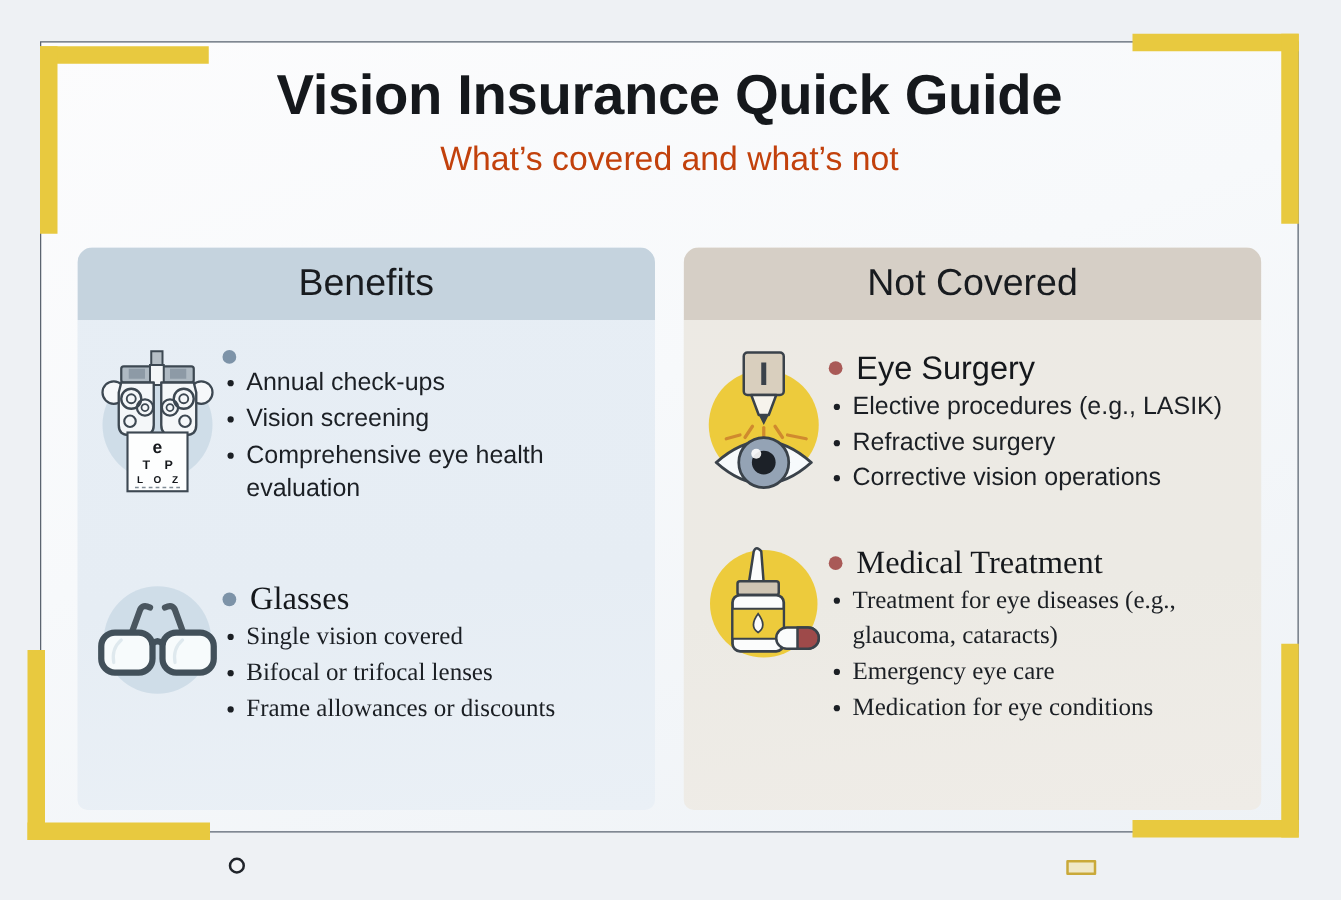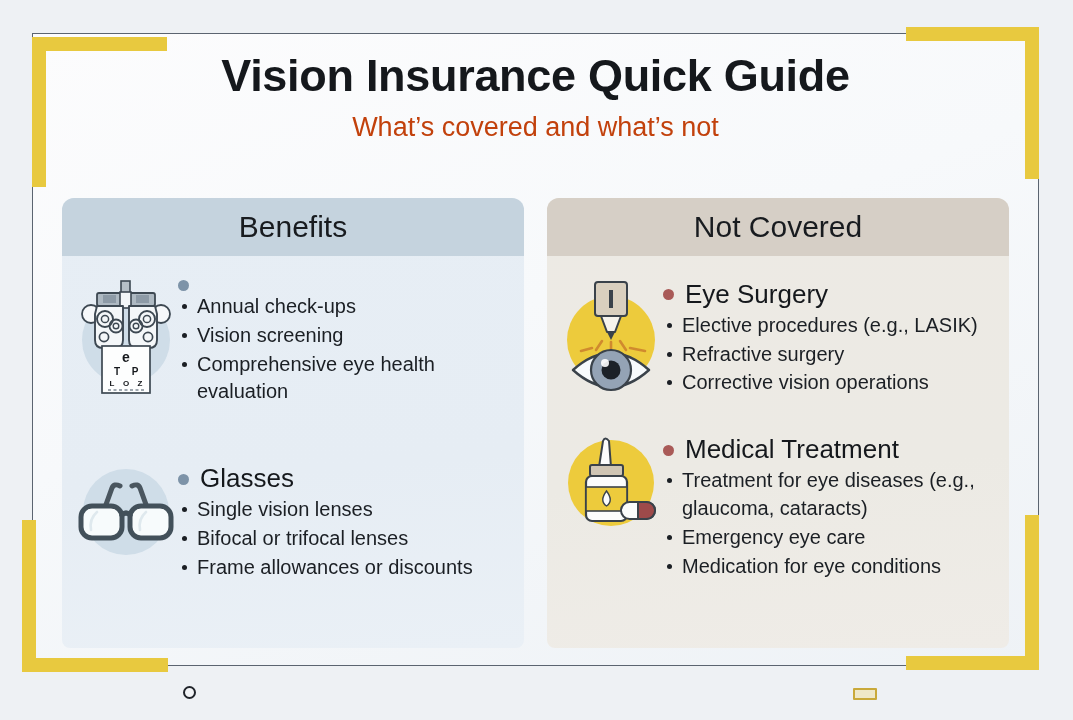--- a/index.html
+++ b/index.html
@@ -61,21 +61,21 @@
     height:58px;display:flex;align-items:center;justify-content:center;
     font-size:30px;font-weight:400;color:#181b1f;
   }
   .head-left{background:#c5d3de;}
   .head-right{background:#d6cfc6;}
 
   .panel-body{padding:22px 0 0 0;position:relative;}
 
   
   .topic{display:flex;align-items:flex-start;padding:0 14px 0 12px;}
-  .topic + .topic{margin-top:24px;}
+  .topic + .topic{margin-top:24px;font-family:Liberation Serif, serif;}
   .icon-wrap{
     width:104px;min-width:104px;height:116px;position:relative;
     display:flex;align-items:flex-start;justify-content:center;
   }
   .icon-wrap.short{height:100px;align-items:center;}
   .topic-text{flex:1;padding-top:2px;}
 
   .topic-head{display:flex;align-items:center;gap:11px;margin-bottom:2px;}
   .dot{width:11px;height:11px;border-radius:50%;display:block;}
   .dot-blue{background:#7d93a8;}
@@ -206,21 +206,21 @@
             <path d="M17 68 Q15 57 23 50" fill="none" stroke="#dfe9ee" stroke-width="2.6" stroke-linecap="round"></path>
             <path d="M66 68 Q64 57 72 50" fill="none" stroke="#dfe9ee" stroke-width="2.6" stroke-linecap="round"></path>
           </svg>
         </div>
         <div class="topic-text">
           <div class="topic-head">
             <span class="dot dot-blue"></span>
             <span class="topic-title">Glasses</span>
           </div>
           <ul class="sublist">
-            <li>Single vision lenses</li>
+            <li>Single vision covered</li>
             <li>Bifocal or trifocal lenses</li>
             <li>Frame allowances or discounts</li>
           </ul>
         </div>
       </div>
 
     </div>
   </div>
 
   <div class="panel panel-right">

